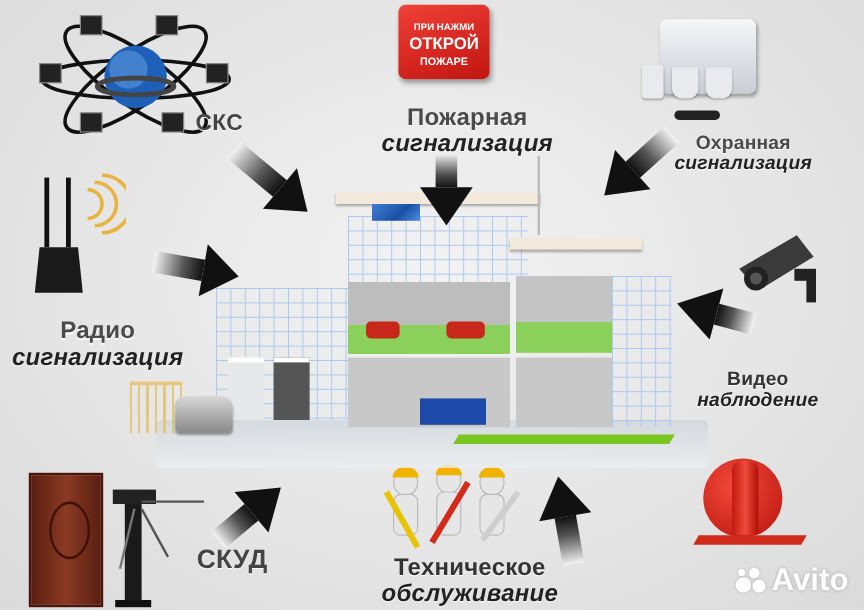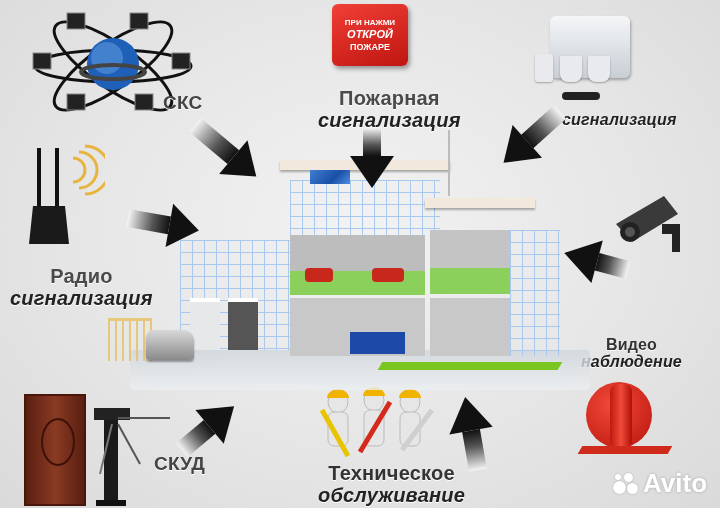--- a/index.html
+++ b/index.html
@@ -38,36 +38,37 @@
       <rect x="42" y="86" width="18" height="16" fill="#222" stroke="#888"></rect>
       <rect x="110" y="86" width="18" height="16" fill="#222" stroke="#888"></rect>
     </svg>
   </div>
   <div class="label" style="left:163px;top:93px;font-size:19px;">
     <span class="l1" style="color:#444;">СКС</span>
   </div>
 
   <div class="abs" style="left:332px;top:4px;width:76px;height:62px;background:linear-gradient(160deg,#f04037,#c01510);border-radius:6px;box-shadow:2px 3px 4px rgba(0,0,0,.35);color:#fff;font-size:8px;font-weight:bold;text-align:center;padding-top:14px;box-sizing:border-box;line-height:1.25;">
     <div>ПРИ НАЖМИ</div>
-    <div style="font-size:11px;font-style:italic;">ОТКРОЙ</div>
+    <div style="font-size:14px;">ОТКРОЙ</div>
     <div style="font-size:9px;">ПОЖАРЕ</div>
   </div>
   <div class="label" style="left:318px;top:88px;font-size:20px;">
     <span class="l1">Пожарная</span>
     <span class="l2">сигнализация</span>
   </div>
 
   <div class="abs" style="left:548px;top:16px;width:84px;height:66px;">
     <div style="position:absolute;left:2px;top:0;width:80px;height:62px;background:linear-gradient(#f4f6f8,#c9ced5);border-radius:6px;box-shadow:1px 2px 3px rgba(0,0,0,.3);"></div>
     <div style="position:absolute;left:12px;top:40px;width:22px;height:26px;background:#e8eaee;border-radius:0 0 8px 8px;box-shadow:0 1px 2px rgba(0,0,0,.3);"></div>
     <div style="position:absolute;left:40px;top:40px;width:22px;height:26px;background:#e8eaee;border-radius:0 0 8px 8px;box-shadow:0 1px 2px rgba(0,0,0,.3);"></div>
   </div>
   <div class="abs" style="left:535px;top:54px;width:18px;height:28px;background:#e8eaee;border-radius:3px;box-shadow:0 1px 2px rgba(0,0,0,.3);"></div>
   <div class="abs" style="left:562px;top:92px;width:38px;height:8px;background:#222;border-radius:4px;"></div>
   <div class="label" style="left:562px;top:111px;font-size:16px;">
+    <span class="l1">Охранная</span>
     <span class="l2">сигнализация</span>
   </div>
 
   <div class="abs" style="left:25px;top:140px;width:80px;height:110px;">
     <svg width="80" height="110" viewBox="0 0 80 110">
       <rect x="12" y="8" width="4" height="58" fill="#111"></rect>
       <rect x="30" y="8" width="4" height="58" fill="#111"></rect>
       <path d="M8 66 L40 66 L44 104 L4 104 Z" fill="#1a1a1a"></path>
       <path d="M48 18 a10 10 0 0 1 0 24" fill="none" stroke="#e8b440" stroke-width="3"></path>
       <path d="M54 12 a16 16 0 0 1 0 36" fill="none" stroke="#e8b440" stroke-width="3"></path>
@@ -82,38 +83,38 @@
   <div class="abs" style="left:612px;top:188px;width:80px;height:70px;">
     <svg width="80" height="70" viewBox="0 0 80 70">
       <path d="M4 36 L52 8 L66 26 L20 54 Z" fill="#3a3a3a"></path>
       <circle cx="18" cy="44" r="10" fill="#222"></circle>
       <circle cx="18" cy="44" r="5" fill="#555"></circle>
       <rect x="50" y="36" width="18" height="10" fill="#222"></rect>
       <rect x="60" y="40" width="8" height="24" fill="#222"></rect>
     </svg>
   </div>
   <div class="label" style="left:581px;top:308px;font-size:16px;">
-    <span class="l1" style="color:#333;margin-top:28px;">Видео</span>
+    <span class="l1" style="color:#333;">Видео</span>
     <span class="l2">наблюдение</span>
   </div>
 
   <div class="abs" style="left:24px;top:394px;width:62px;height:112px;background:linear-gradient(90deg,#5a1f12,#8a3a22,#5a1f12);border:2px solid #4a160c;box-sizing:border-box;">
     <div style="position:absolute;left:15px;top:22px;width:30px;height:44px;border:2px solid #3d1108;border-radius:50%;"></div>
   </div>
   <div class="abs" style="left:92px;top:404px;width:80px;height:104px;">
     <svg width="80" height="104" viewBox="0 0 80 104">
       <rect x="2" y="4" width="36" height="12" fill="#222"></rect>
       <rect x="12" y="16" width="14" height="84" fill="#1a1a1a"></rect>
       <rect x="4" y="96" width="30" height="6" fill="#111"></rect>
       <line x1="26" y1="14" x2="78" y2="14" stroke="#555" stroke-width="2"></line>
       <line x1="26" y1="20" x2="48" y2="60" stroke="#555" stroke-width="2"></line>
       <line x1="20" y1="20" x2="8" y2="70" stroke="#777" stroke-width="2"></line>
     </svg>
   </div>
-  <div class="label" style="left:154px;top:454px;font-size:19px;">
+  <div class="label" style="left:164px;top:454px;font-size:22px;">
     <span class="l1" style="color:#444;">СКУД</span>
   </div>
 
   <div class="abs" style="left:298px;top:380px;width:150px;height:84px;">
     <svg width="150" height="84" viewBox="0 0 150 84">
       <g fill="#e6e6e6" stroke="#bbb">
         <ellipse cx="40" cy="22" rx="10" ry="11"></ellipse>
           <rect x="30" y="32" width="20" height="34" rx="6"></rect>
         <ellipse cx="76" cy="20" rx="10" ry="11"></ellipse>
           <rect x="66" y="30" width="20" height="36" rx="6"></rect>

